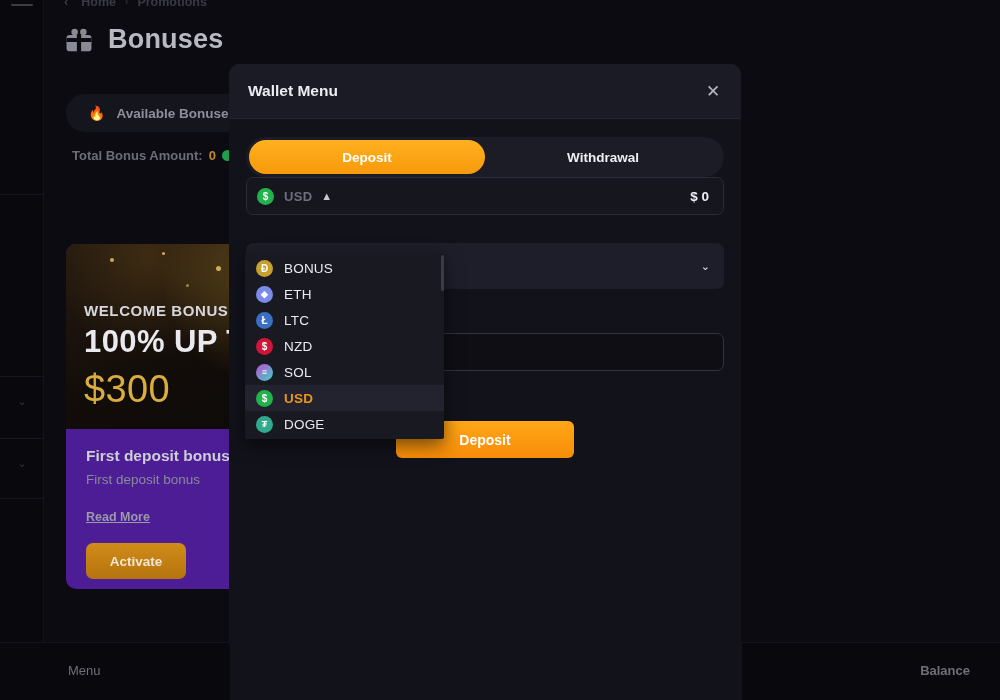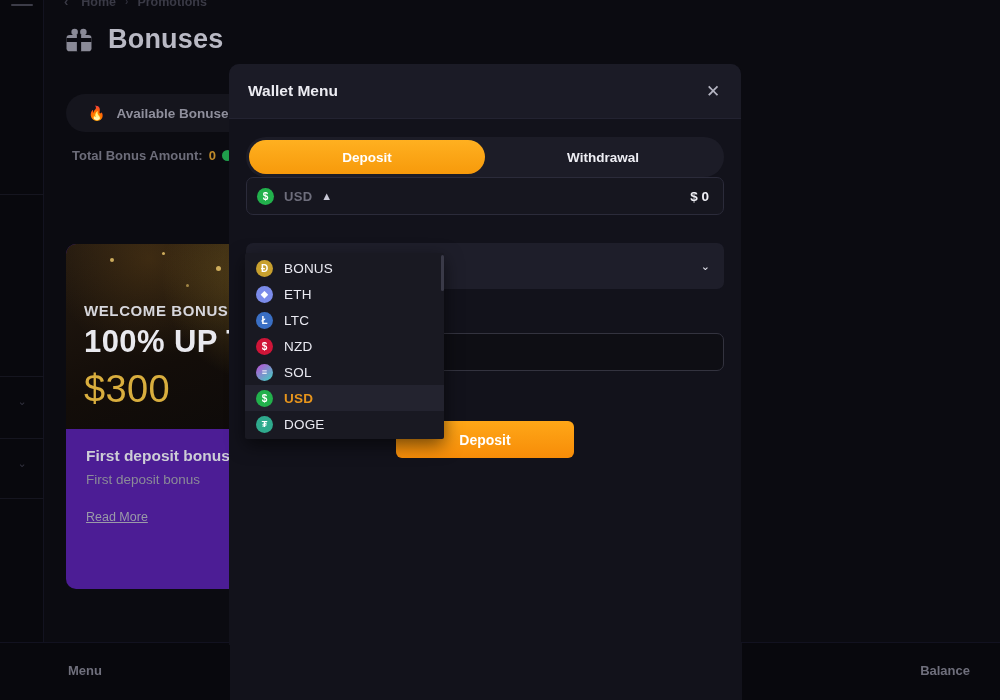--- a/index.html
+++ b/index.html
@@ -176,20 +176,21 @@
   }
   .promo-sub {
     margin-top: 7px;
     font-size: 13.5px; color: #8b8b98;
   }
   .read-more {
     display: inline-block;
     margin-top: 23px;
     font-size: 12.5px; color: #9a9aa8;
     text-decoration: underline;
+    font-weight: bold;
   }
   .activate-btn {
     display: block;
     margin-top: 18px;
     width: 100px; height: 36px;
     border: 0;
     border-radius: 7px;
     background: linear-gradient(180deg, #d08c18, #b5730f);
     color: #f2e6d2;
     font-size: 13.5px; font-weight: 700;
@@ -200,21 +201,21 @@
   
   .bottom-bar {
     position: absolute;
     left: 0; bottom: 0;
     width: 1000px; height: 58px;
     background: #08080d;
     border-top: 1px solid #121220;
   }
   .bb-left {
     position: absolute; left: 68px; top: 20px;
-    font-size: 13px; color: #6f6f7c; font-weight: 700;
+    font-size: 13px; color: #6f6f7c; font-weight: 400;
   }
   .bb-right {
     position: absolute; right: 30px; top: 20px;
     font-size: 13px; color: #6f6f7c; font-weight: 600;
   }
   .bb-mid {
     position: absolute;
     left: 230px; top: 0;
     width: 512px; height: 58px;
     background: #12121b;
@@ -474,20 +475,21 @@
       <span class="spark" style="left:230px;top:30px;width:4px;height:4px;opacity:.7;"></span>
       <span class="promo-ball"></span>
       <div class="promo-txt promo-l1">WELCOME BONUS</div>
       <div class="promo-txt promo-l2">100% UP TO</div>
       <div class="promo-txt promo-l3">$300</div>
     </div>
     <div class="promo-body">
       <div class="promo-title">First deposit bonus</div>
       <div class="promo-sub">First deposit bonus</div>
       <a class="read-more" href="#">Read More</a>
+      <button class="activate-btn">Activate</button>
     </div>
   </div>
 
   <div class="bottom-bar">
     <div class="bb-mid"></div>
     <div class="bb-left">Menu</div>
     <div class="bb-right">Balance</div>
   </div>
 
   <div class="modal">

